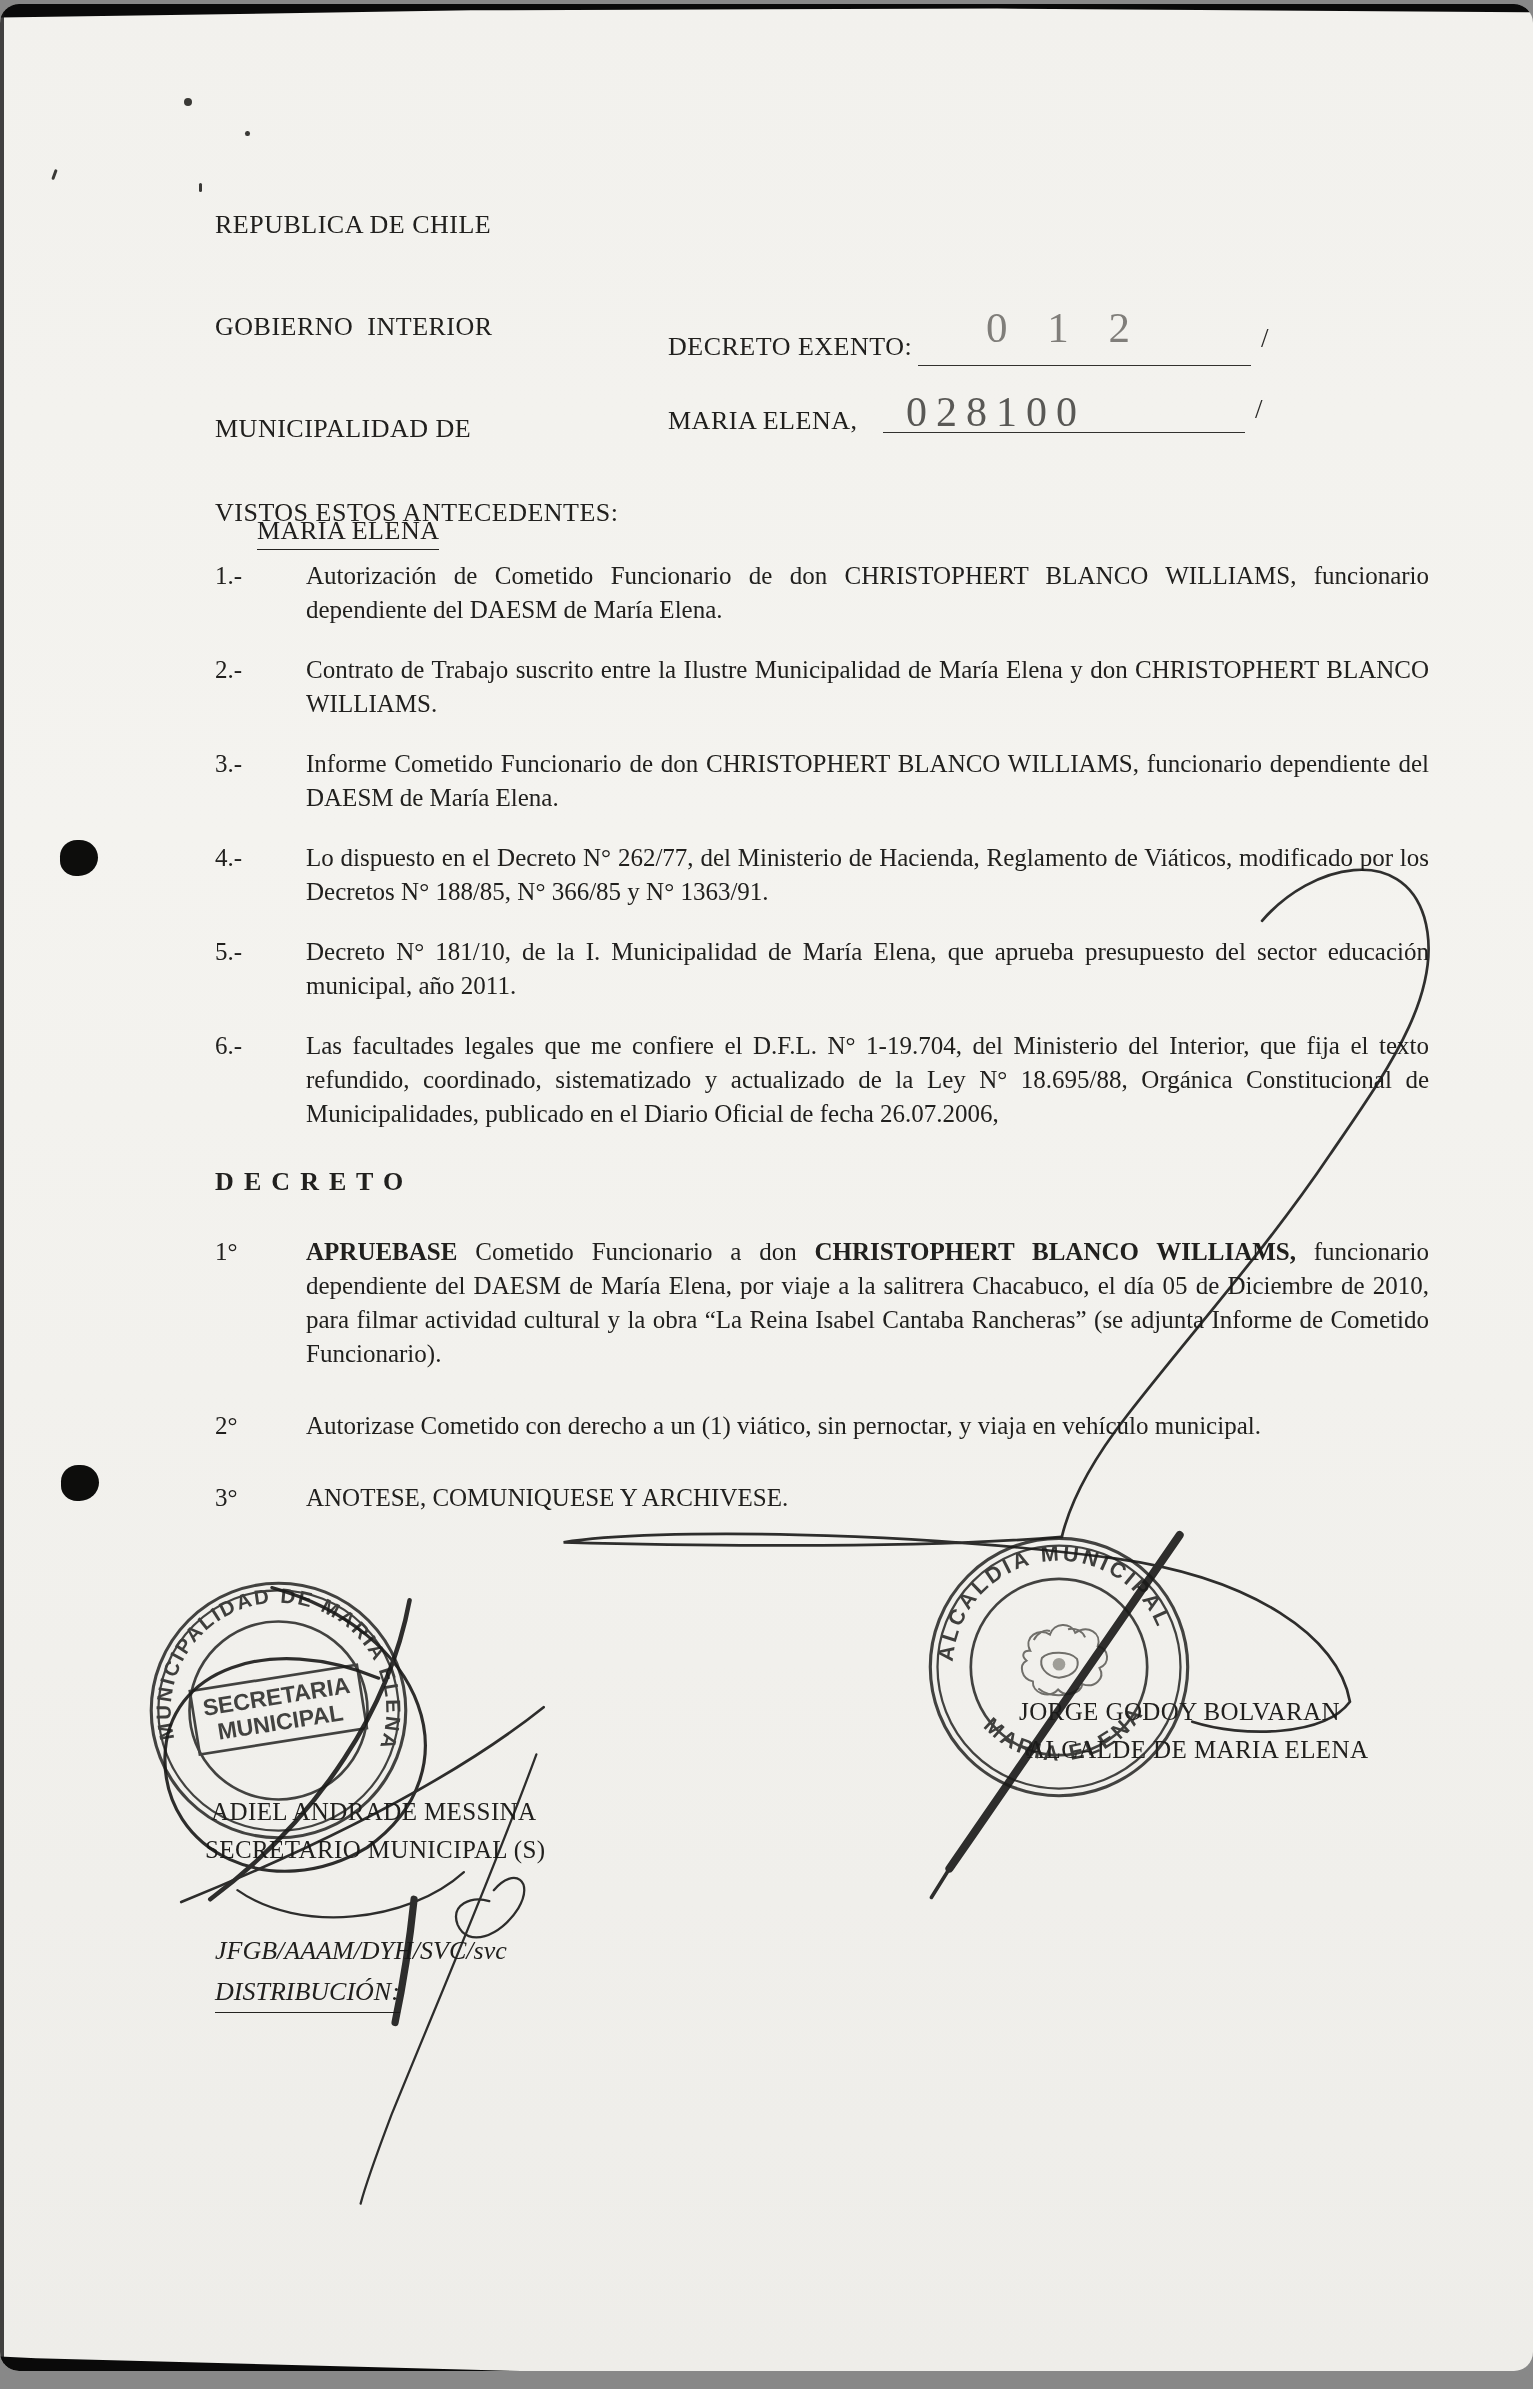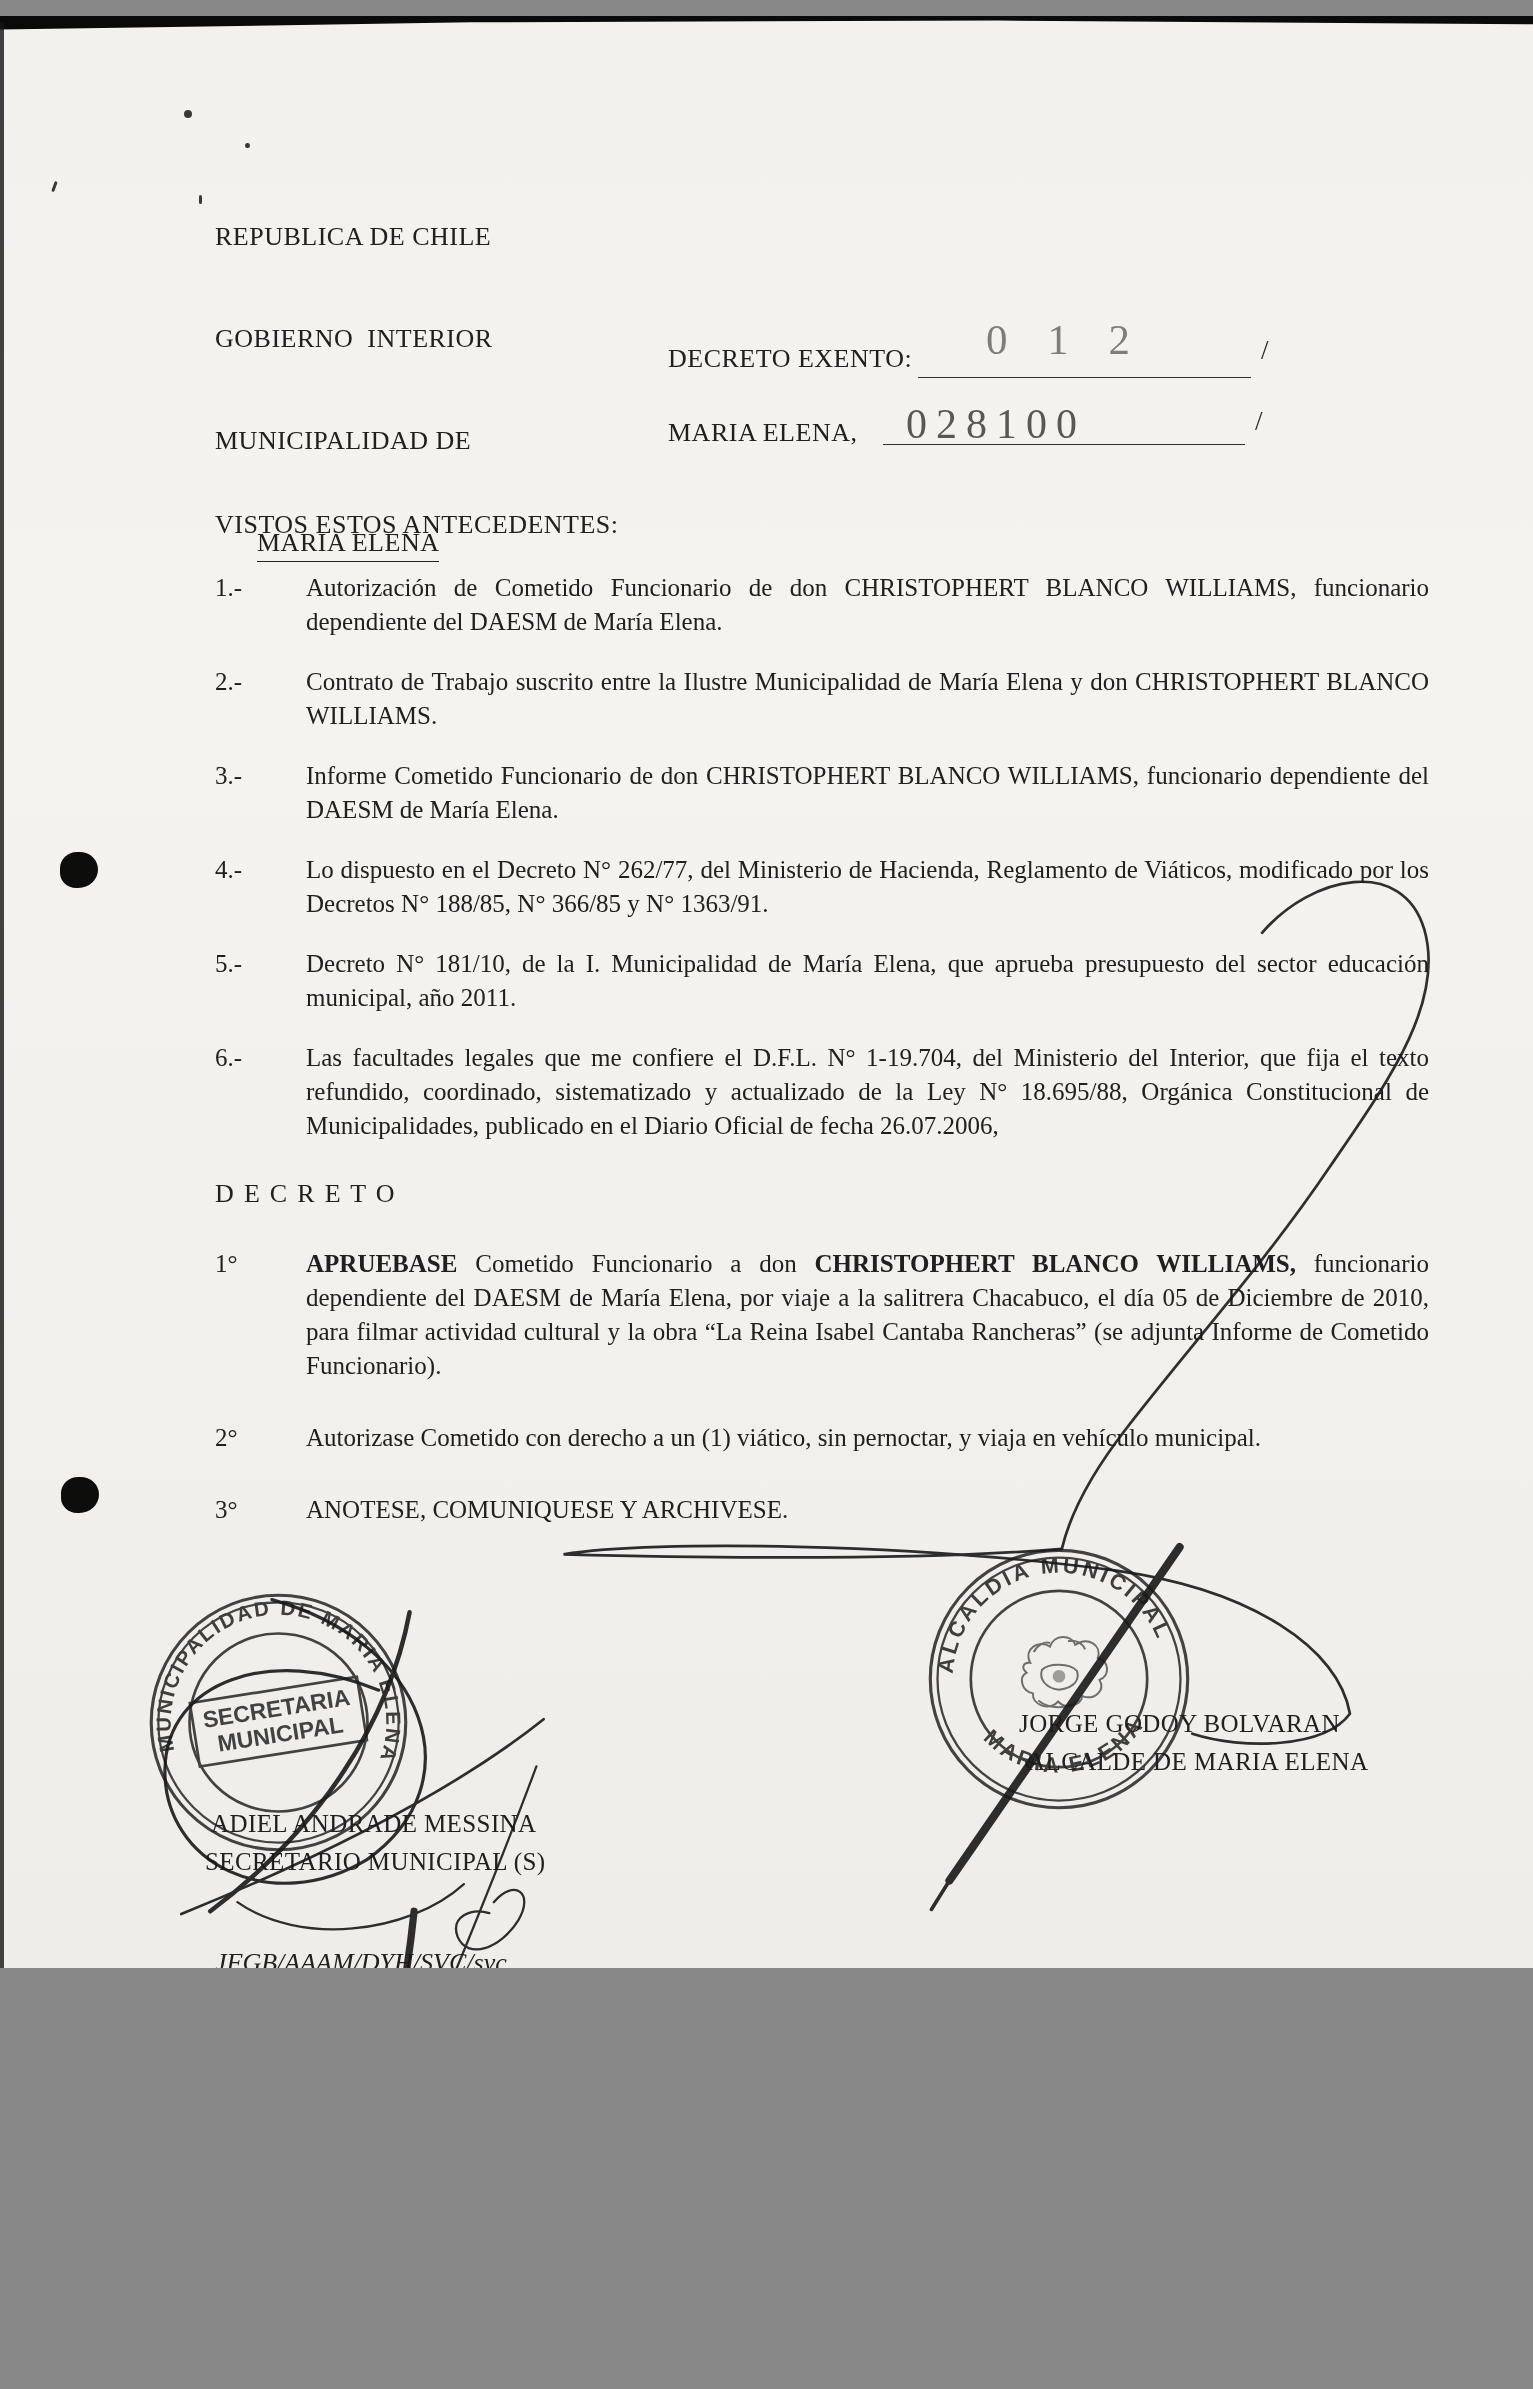--- a/index.html
+++ b/index.html
@@ -1,23 +1,24 @@
 <!DOCTYPE html>
 <html style="font-size:14.5px"><head>
 <meta charset="utf-8">
 <style>
   html,body{margin:0;padding:0;background:#888;}
   .page{
     position:relative;
-    width:1533px;height:1952px;
-    margin:16px auto;
+    width:1533px;height:2367px;
+    margin:4px auto;
     background:linear-gradient(180deg,#f2f1ed 0%,#f4f3ef 35%,#f1f0ec 70%,#eeede9 100%);
     font-family:"Liberation Serif", serif;
     color:#21201e;
     overflow:hidden;
+    border-radius:19px;
   }
   
   .edge-top{position:absolute;left:0;top:0;width:1533px;height:14.5px;background:#0a0a0a;
     clip-path:polygon(0px 0px,1533px 0px,1533px 8.2px,997px 4.5px,471px 6.3px,0px 13.6px);}
   .edge-left{position:absolute;left:0;top:7.2px;width:3.6px;height:2356px;background:#141414;opacity:.8;}
   .edge-bottom{position:absolute;left:0;top:2347px;width:1533px;height:43px;background:#0a0a0a;
     clip-path:polygon(0px 5.4px,36px 7.2px,1391px 43px,0px 43px);}
   .punch-hole{position:absolute;width:38px;height:36px;background:#0d0d0c;border-radius:48% 52% 55% 45%;}
   .speck{position:absolute;background:#3a3936;border-radius:50%;}
 
@@ -105,21 +106,21 @@
     <div class="item">
       <div class="item-num">5.-</div>
       <div class="item-text">Decreto N° 181/10, de la I. Municipalidad de María Elena, que aprueba presupuesto del sector educación municipal, año 2011.</div>
     </div>
     <div class="item">
       <div class="item-num">6.-</div>
       <div class="item-text">Las facultades legales que me confiere el D.F.L. N° 1-19.704, del Ministerio del Interior, que fija el texto refundido, coordinado, sistematizado y actualizado de la Ley N° 18.695/88, Orgánica Constitucional de Municipalidades, publicado en el Diario Oficial de fecha 26.07.2006,</div>
     </div>
   </div>
 
-  <div class="section-heading" style="left:215px;top:1163px;font-weight:normal;letter-spacing:1.8px;">D E C R E T O</div>
+  <div class="section-heading" style="left:215px;top:1163px;font-weight:bold;letter-spacing:1.8px;">D E C R E T O</div>
 
   <div class="list decreto-list" style="top:1231px;">
     <div class="item">
       <div class="item-num">1°</div>
       <div class="item-text"><span class="b">APRUEBASE</span><span>  Cometido Funcionario a don </span><span class="b">CHRISTOPHERT BLANCO WILLIAMS,</span><span> funcionario dependiente del DAESM de María Elena, por viaje a la salitrera Chacabuco, el día 05 de Diciembre  de 2010, para filmar actividad cultural y la obra “La Reina Isabel Cantaba Rancheras” (se  adjunta Informe de Cometido Funcionario).</span></div>
     </div>
     <div class="item">
       <div class="item-num">2°</div>
       <div class="item-text">Autorizase Cometido con derecho a un (1) viático, sin pernoctar, y viaja en vehículo municipal.</div>
     </div>

